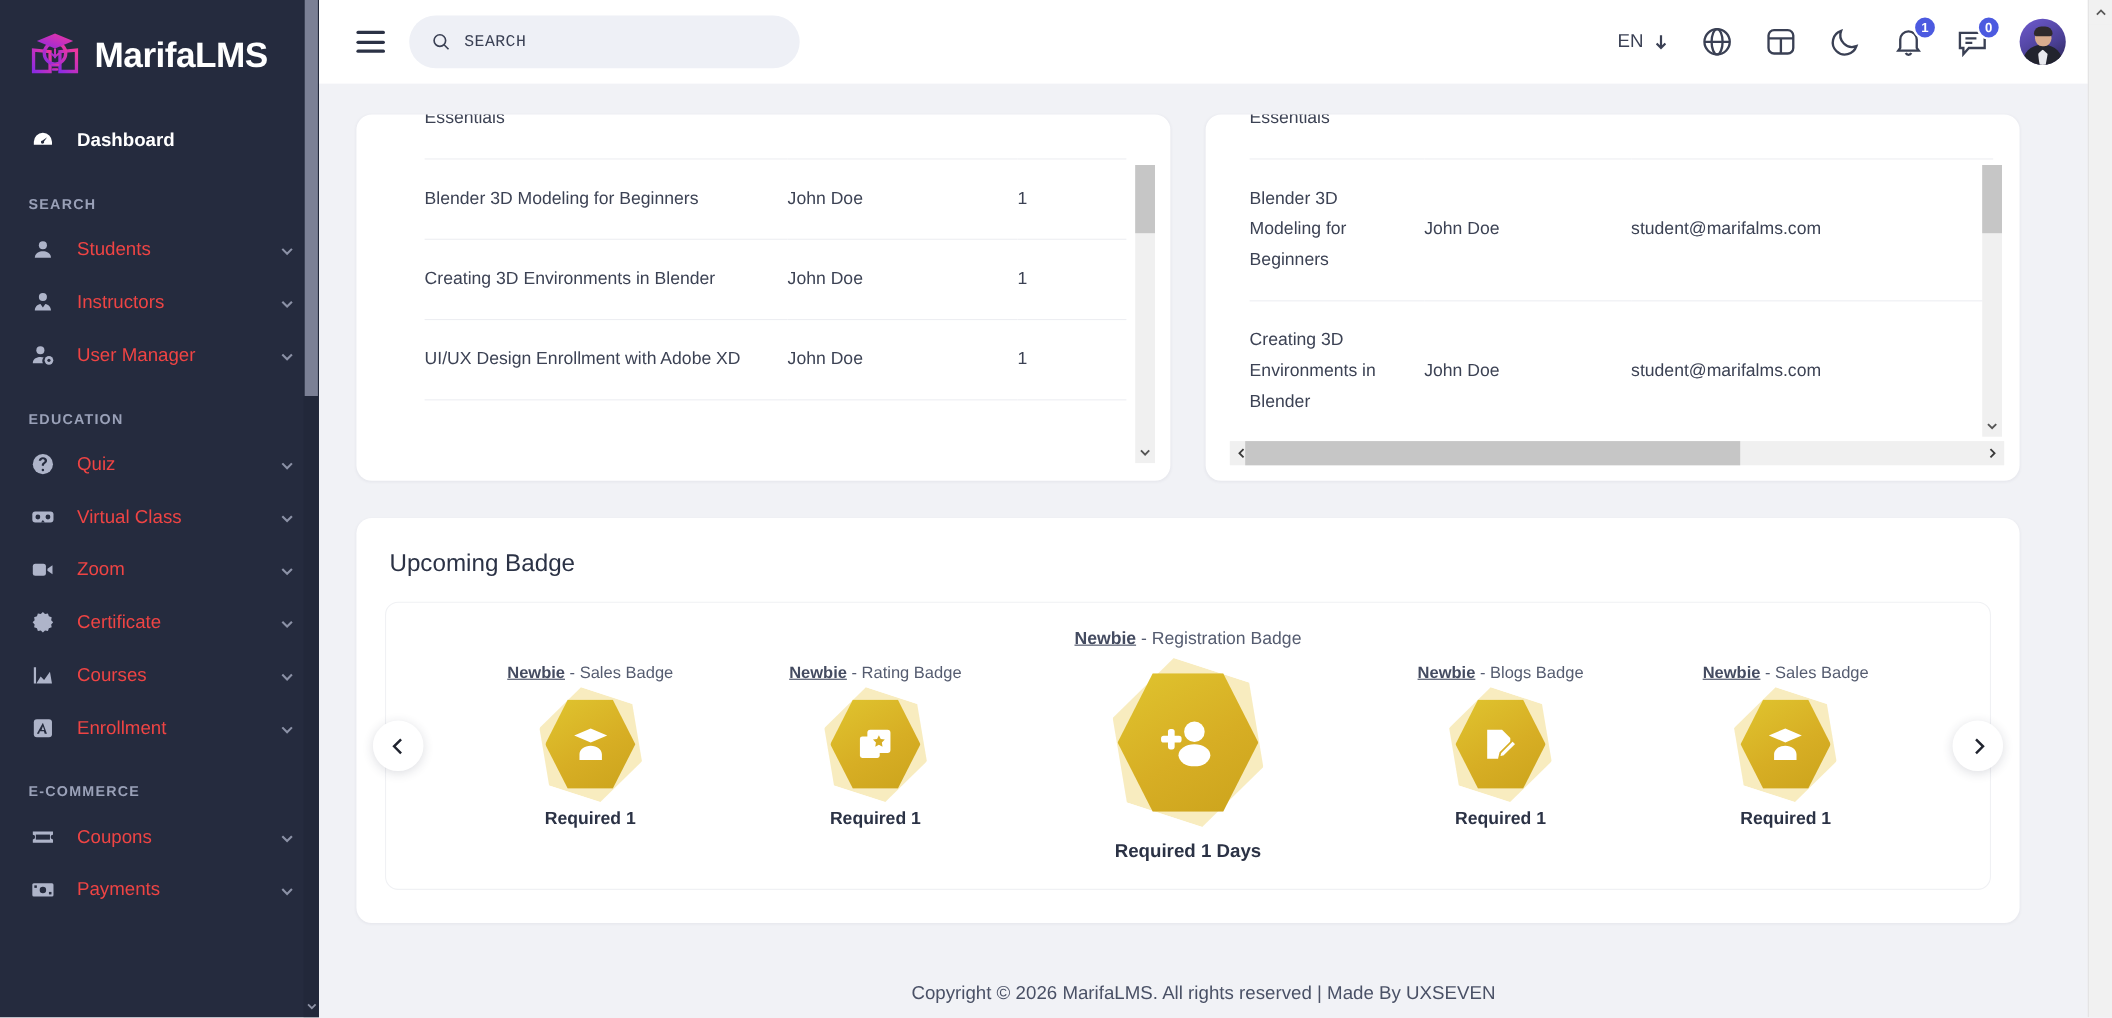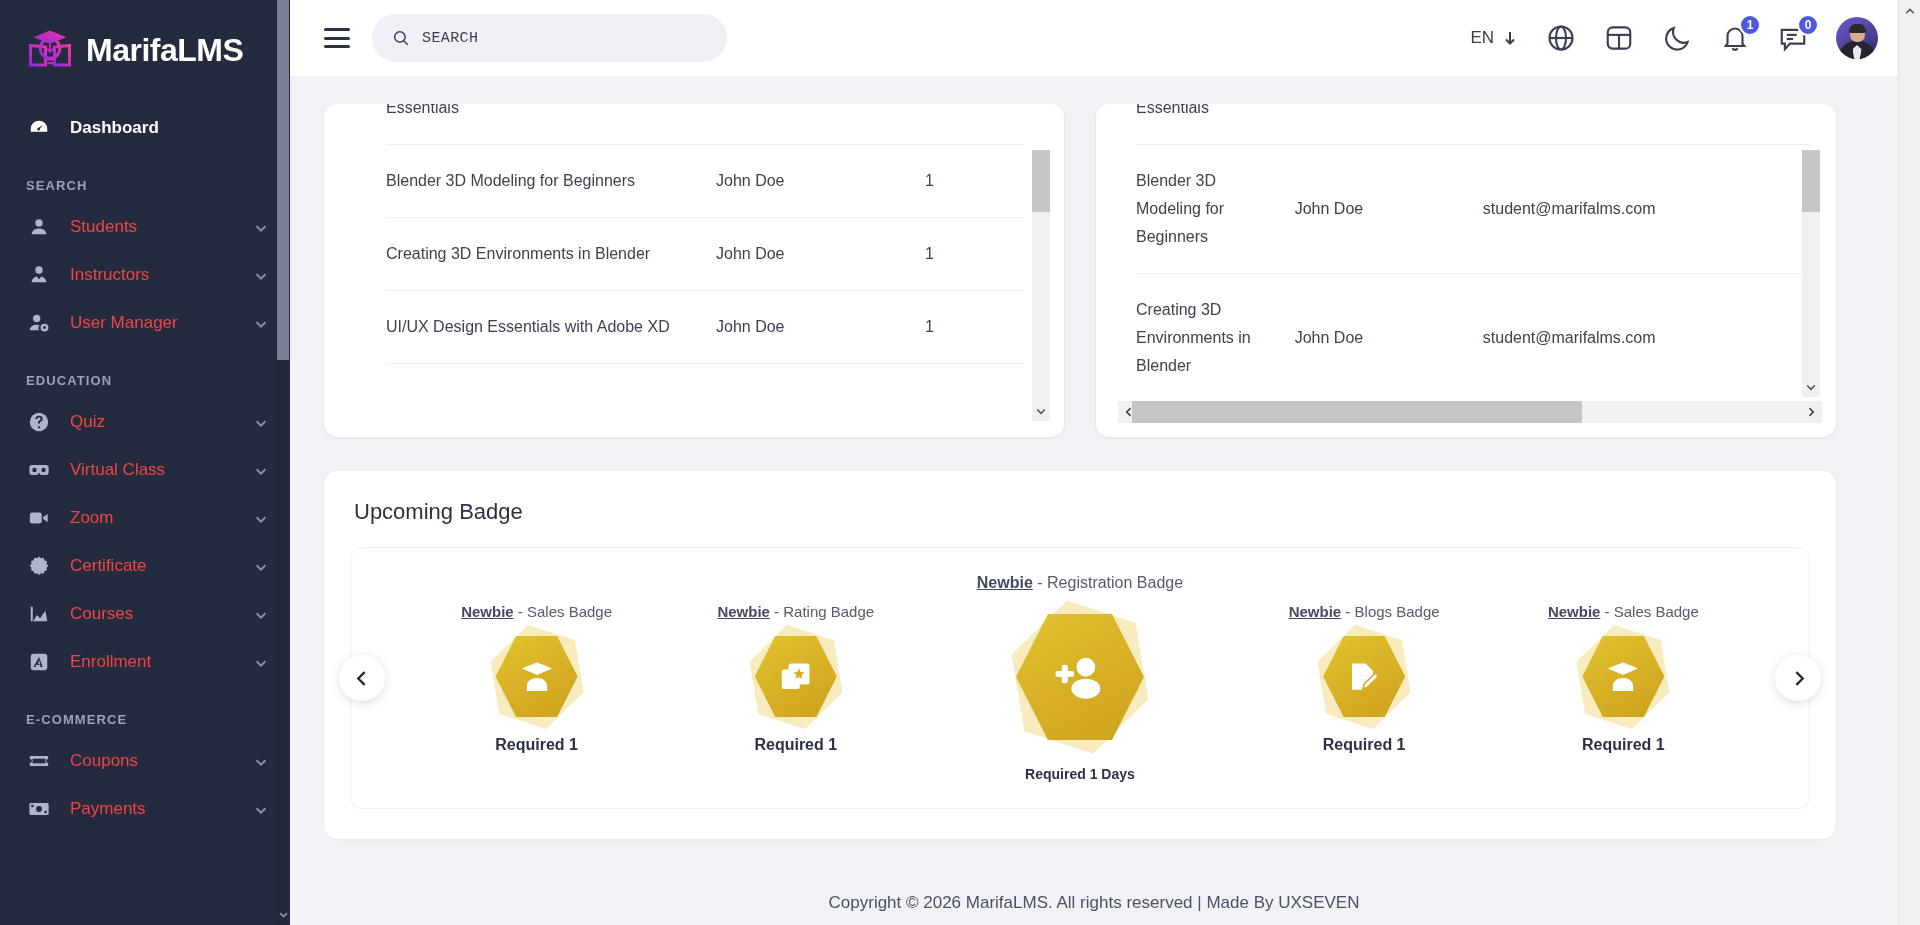--- a/index.html
+++ b/index.html
@@ -169,21 +169,21 @@
     clip-path:polygon(25% 3%,75% 3%,100% 50%,75% 97%,25% 97%,0 50%);
     display:flex; align-items:center; justify-content:center;
   }
   .hex svg { width:36px; height:36px; fill:#fff; }
   .bitem .breq { font-size:16px; font-weight:700; color:#2b3245; margin-top:16px; }
 
   .bitem.big { width:250px; }
   .bitem.big .blabel { font-size:16px; margin-bottom:18px; }
   .bitem.big .hexwrap { width:128px; height:134px; }
   .bitem.big .hex svg { width:56px; height:56px; }
-  .bitem.big .breq { font-size:14px; margin-top:22px; }
+  .bitem.big .breq { font-size:17px; margin-top:22px; }
 
   .carousel-nav {
     position:absolute; top:50%; transform:translateY(-50%);
     width:46px; height:46px; border-radius:50%; background:#fff;
     box-shadow:0 2px 10px rgba(40,45,70,.16);
     display:flex; align-items:center; justify-content:center; cursor:pointer;
   }
   .carousel-nav.prev { left:-12px; }
   .carousel-nav.next { right:-12px; }
   .carousel-nav svg { width:17px; height:17px; fill:none; stroke:#20242f; stroke-width:2.1; }
@@ -497,21 +497,21 @@
                   <td class="c-title">Blender 3D Modeling for Beginners</td>
                   <td class="c-name">John Doe</td>
                   <td class="c-num">1</td>
                 </tr>
                 <tr>
                   <td class="c-title">Creating 3D Environments in Blender</td>
                   <td class="c-name">John Doe</td>
                   <td class="c-num">1</td>
                 </tr>
                 <tr>
-                  <td class="c-title">UI/UX Design Essentials with Adobe XD</td>
+                  <td class="c-title">UI/UX Design Enrollment with Adobe XD</td>
                   <td class="c-name">John Doe</td>
                   <td class="c-num">1</td>
                 </tr>
               </tbody>
                 </table>
             </div>
             <div class="vscroll">
               <div class="thumb"></div>
               <div class="arrow">
                   <svg viewBox="0 0 16 16">

